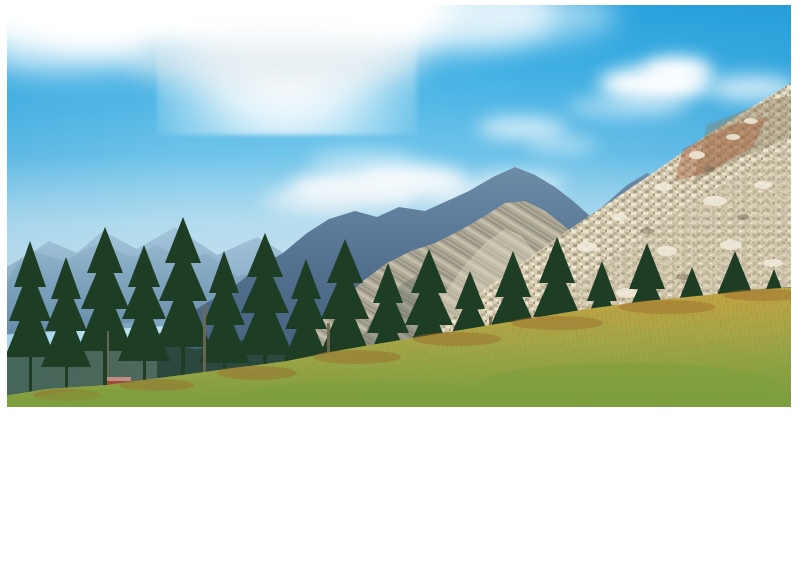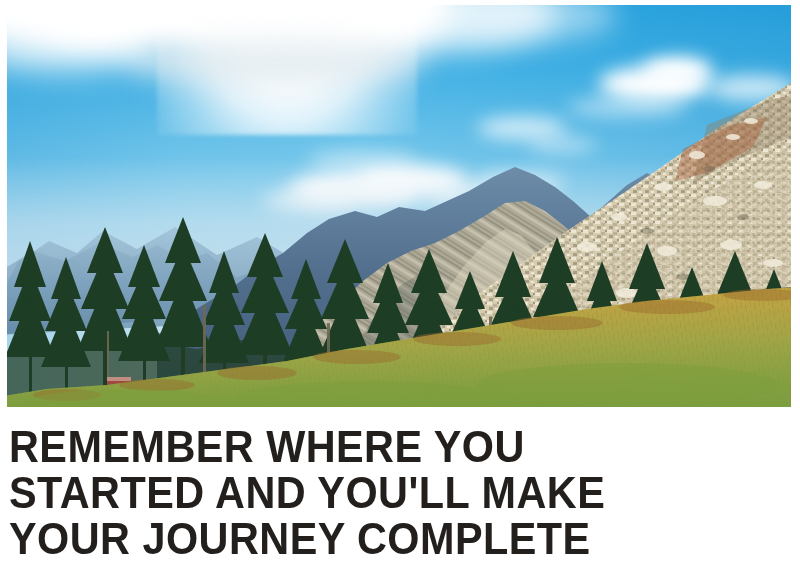--- a/index.html
+++ b/index.html
@@ -464,19 +464,14 @@
         </g>
         <g fill="#7e9e3c" opacity="0.50">
           <ellipse cx="120" cy="402" rx="110" ry="18"></ellipse>
           <ellipse cx="360" cy="396" rx="140" ry="20"></ellipse>
           <ellipse cx="620" cy="380" rx="150" ry="22"></ellipse>
         </g>
       </g>
     </svg>
   </div>
 
-  <div id="caption">
-    <div class="cap-line">REMEMBER WHERE YOU</div>
-    <div class="cap-line">STARTED AND YOU'LL MAKE</div>
-    <div class="cap-line">YOUR JOURNEY COMPLETE</div>
-  </div>
 
 </div>
 
 </body></html>

